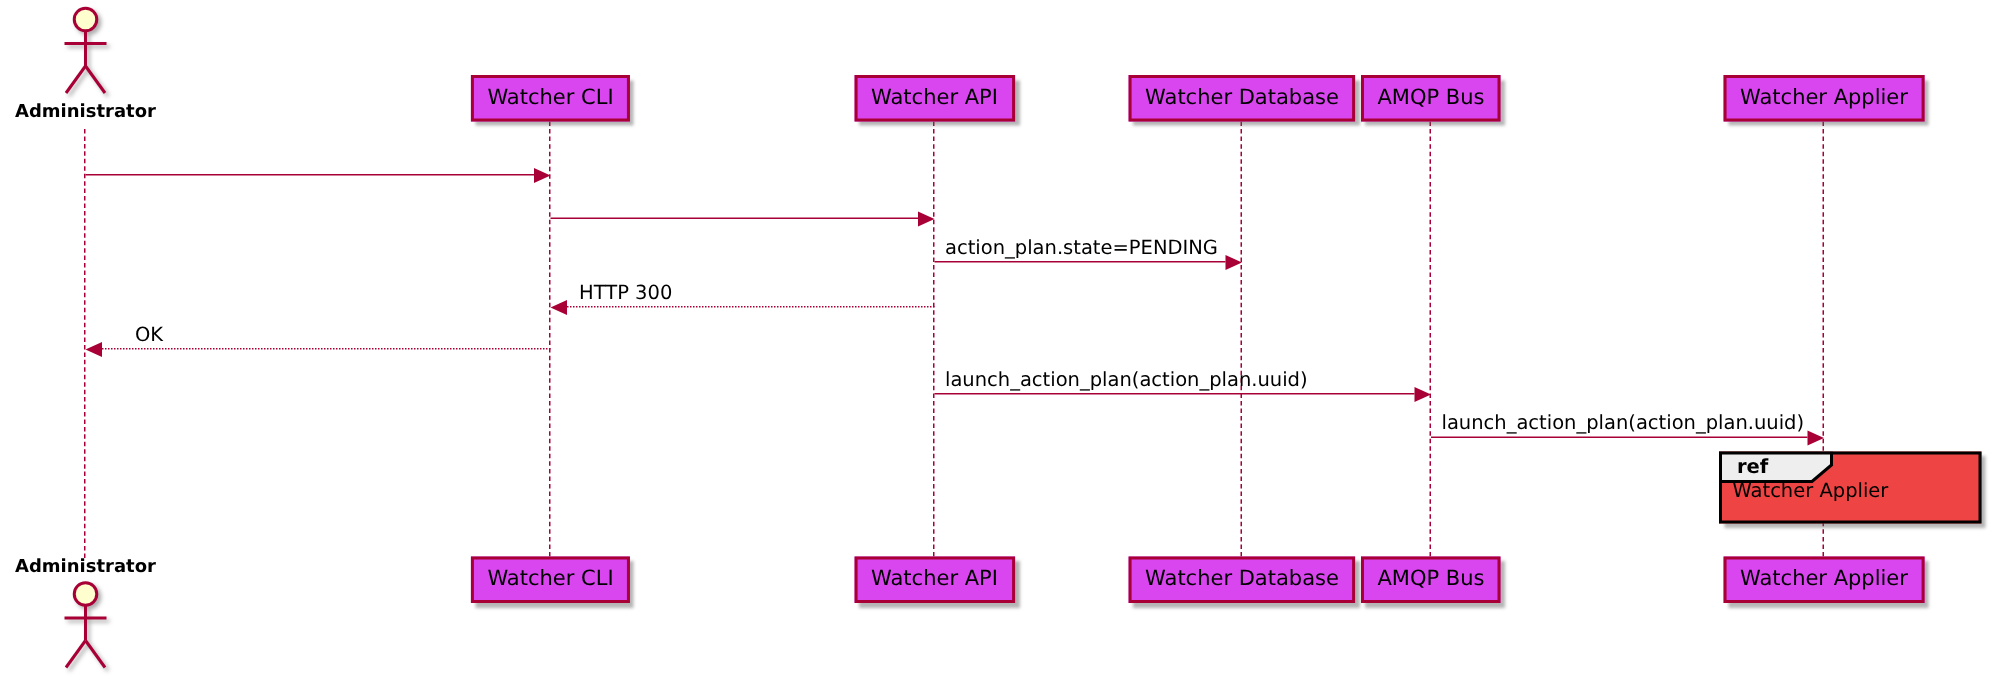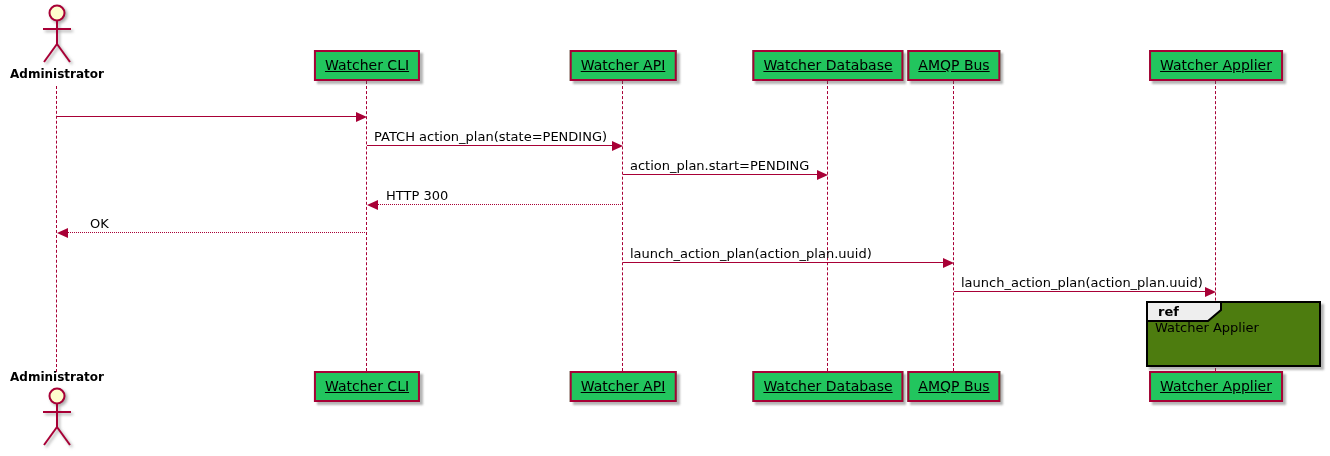--- a/index.html
+++ b/index.html
@@ -5,41 +5,41 @@
   html,body{margin:0;padding:0;background:#ffffff;}
   .canvas{
     position:relative;width:1330px;height:456px;background:#ffffff;
     font-family:"DejaVu Sans", sans-serif;color:#000;overflow:hidden;
   }
   .lifeline{
     position:absolute;width:0;border-left:1px dashed #A80036;z-index:0;
   }
   .pbox{
     position:absolute;transform:translateX(-50%);
-    background:#22c55e;border:2px solid #A80036;
+    background:#d946ef;border:2px solid #A80036;
     padding:5px 9px;font-size:14px;line-height:17px;white-space:nowrap;
-    box-shadow:3px 3px 2px rgba(90,90,90,0.45);z-index:2;text-align:center;text-decoration:underline;
+    box-shadow:3px 3px 2px rgba(90,90,90,0.45);z-index:2;text-align:center;
   }
   .actor-label{
     position:absolute;transform:translateX(-50%);font-size:12px;line-height:15px;
     white-space:nowrap;z-index:2;font-weight:bold;
   }
   .actor-svg{position:absolute;z-index:2;filter:drop-shadow(2.5px 2.5px 1.5px rgba(90,90,90,0.5));}
   .msg-label{
     position:absolute;font-size:13px;line-height:14px;white-space:nowrap;z-index:3;
   }
   .msg-line{position:absolute;height:0;z-index:3;}
   .msg-line.solid{border-top:1.5px solid #A80036;}
   .msg-line.dotted{border-top:1.5px dotted #A80036;}
   .arr{position:absolute;width:0;height:0;z-index:3;}
   .arr.right{border-top:5px solid transparent;border-bottom:5px solid transparent;border-left:11px solid #A80036;}
   .arr.left{border-top:5px solid transparent;border-bottom:5px solid transparent;border-right:11px solid #A80036;}
   .ref-box{
-    position:absolute;left:1146px;top:301px;width:175px;height:66px;
-    background:#4d7c0f;border:2px solid #000;box-sizing:border-box;
+    position:absolute;left:1146px;top:301px;width:175px;height:48px;
+    background:#ef4444;border:2px solid #000;box-sizing:border-box;
     box-shadow:3px 3px 2px rgba(90,90,90,0.45);z-index:4;
   }
   .ref-header-svg{position:absolute;left:-2px;top:-2px;}
   .ref-keyword{
     position:absolute;left:10px;top:1px;font-size:13px;font-weight:bold;line-height:16px;z-index:5;
   }
   .ref-body{position:absolute;left:7px;top:17px;font-size:13px;line-height:16px;white-space:nowrap;}
 </style>
 </head>
 <body>
@@ -64,25 +64,24 @@
 
   <div class="pbox" style="left:367px;top:50px">Watcher CLI</div>
   <div class="pbox" style="left:623px;top:50px">Watcher API</div>
   <div class="pbox" style="left:828px;top:50px">Watcher Database</div>
   <div class="pbox" style="left:954px;top:50px">AMQP Bus</div>
   <div class="pbox" style="left:1216px;top:50px">Watcher Applier</div>
 
   <div class="msg-line solid" style="left:57px;top:116px;width:299px"></div>
   <div class="arr right" style="left:356px;top:112px"></div>
 
-  <div class="msg-label" style="left:374px;top:130px">PATCH action_plan(state=PENDING)</div>
   <div class="msg-line solid" style="left:367px;top:145px;width:245px"></div>
   <div class="arr right" style="left:612px;top:141px"></div>
 
-  <div class="msg-label" style="left:630px;top:159px">action_plan.start=PENDING</div>
+  <div class="msg-label" style="left:630px;top:159px">action_plan.state=PENDING</div>
   <div class="msg-line solid" style="left:623px;top:174px;width:194px"></div>
   <div class="arr right" style="left:817px;top:170px"></div>
 
   <div class="msg-label" style="left:386px;top:189px">HTTP 300</div>
   <div class="msg-line dotted" style="left:378px;top:204px;width:245px"></div>
   <div class="arr left" style="left:367px;top:200px"></div>
 
   <div class="msg-label" style="left:90px;top:217px">OK</div>
   <div class="msg-line dotted" style="left:68px;top:232px;width:299px"></div>
   <div class="arr left" style="left:57px;top:228px"></div>

